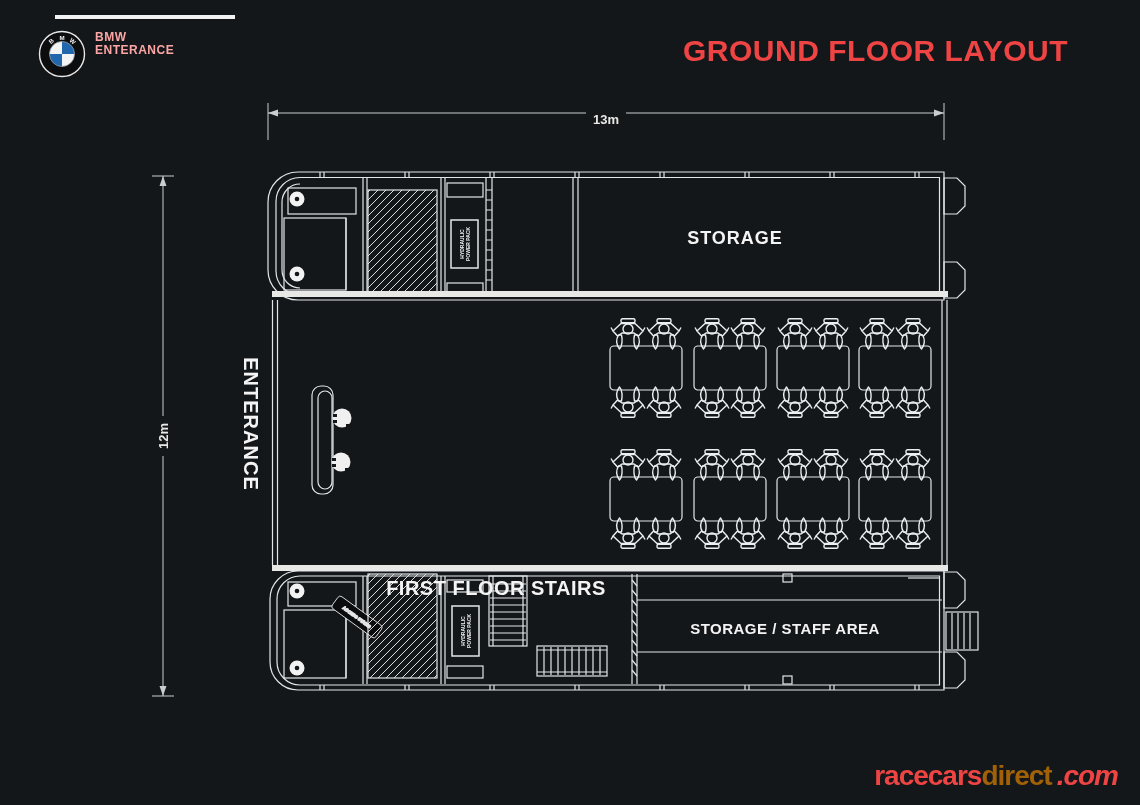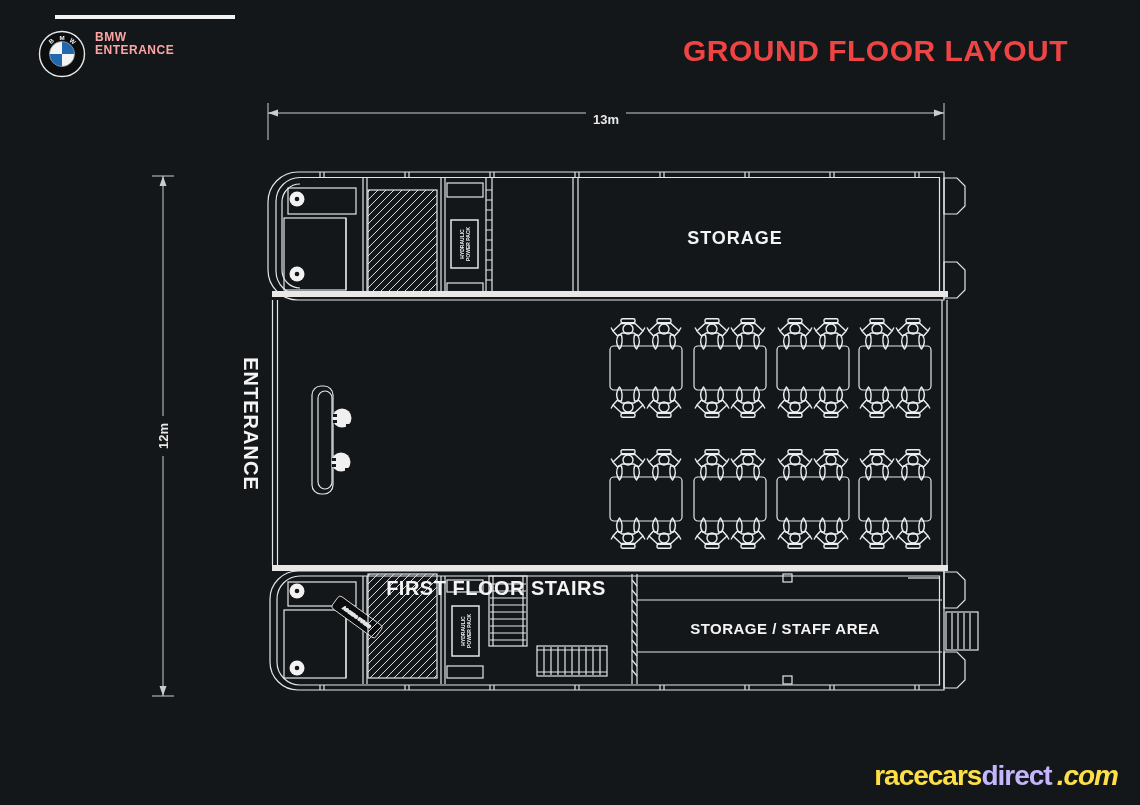--- a/index.html
+++ b/index.html
@@ -33,22 +33,22 @@
   .lbl-staff{left:785px;top:628px;font-size:15px;letter-spacing:0.5px;}
   .chip{
     position:absolute;color:#e8e8e6;font-weight:bold;font-size:13px;
     background:#14171a;padding:0 7px;transform:translate(-50%,-50%);white-space:nowrap;
   }
   .chip-h{transform:translate(-50%,-50%) rotate(-90deg);}
   
   .footer-logo{
     right:22px;bottom:13px;font-weight:bold;font-size:28px;letter-spacing:-1px;white-space:nowrap;
   }
-  .footer-logo .red{color:#fde047;}
-  .footer-logo .white{color:#c4b5fd;}
+  .footer-logo .red{color:#ef4444;}
+  .footer-logo .white{color:#a16207;}
   .footer-logo .suffix{margin-left:5px;font-style:italic;}
   svg.plan{left:0;top:0;width:1140px;height:805px;}
   svg text{font-family:"Liberation Sans",sans-serif;font-weight:bold;fill:#f2f2f2;}
 </style>
 </head>
 <body>
 
 <div class="page">
 
   <svg class="plan abs" viewBox="0 0 1140 805" xmlns="http://www.w3.org/2000/svg">

